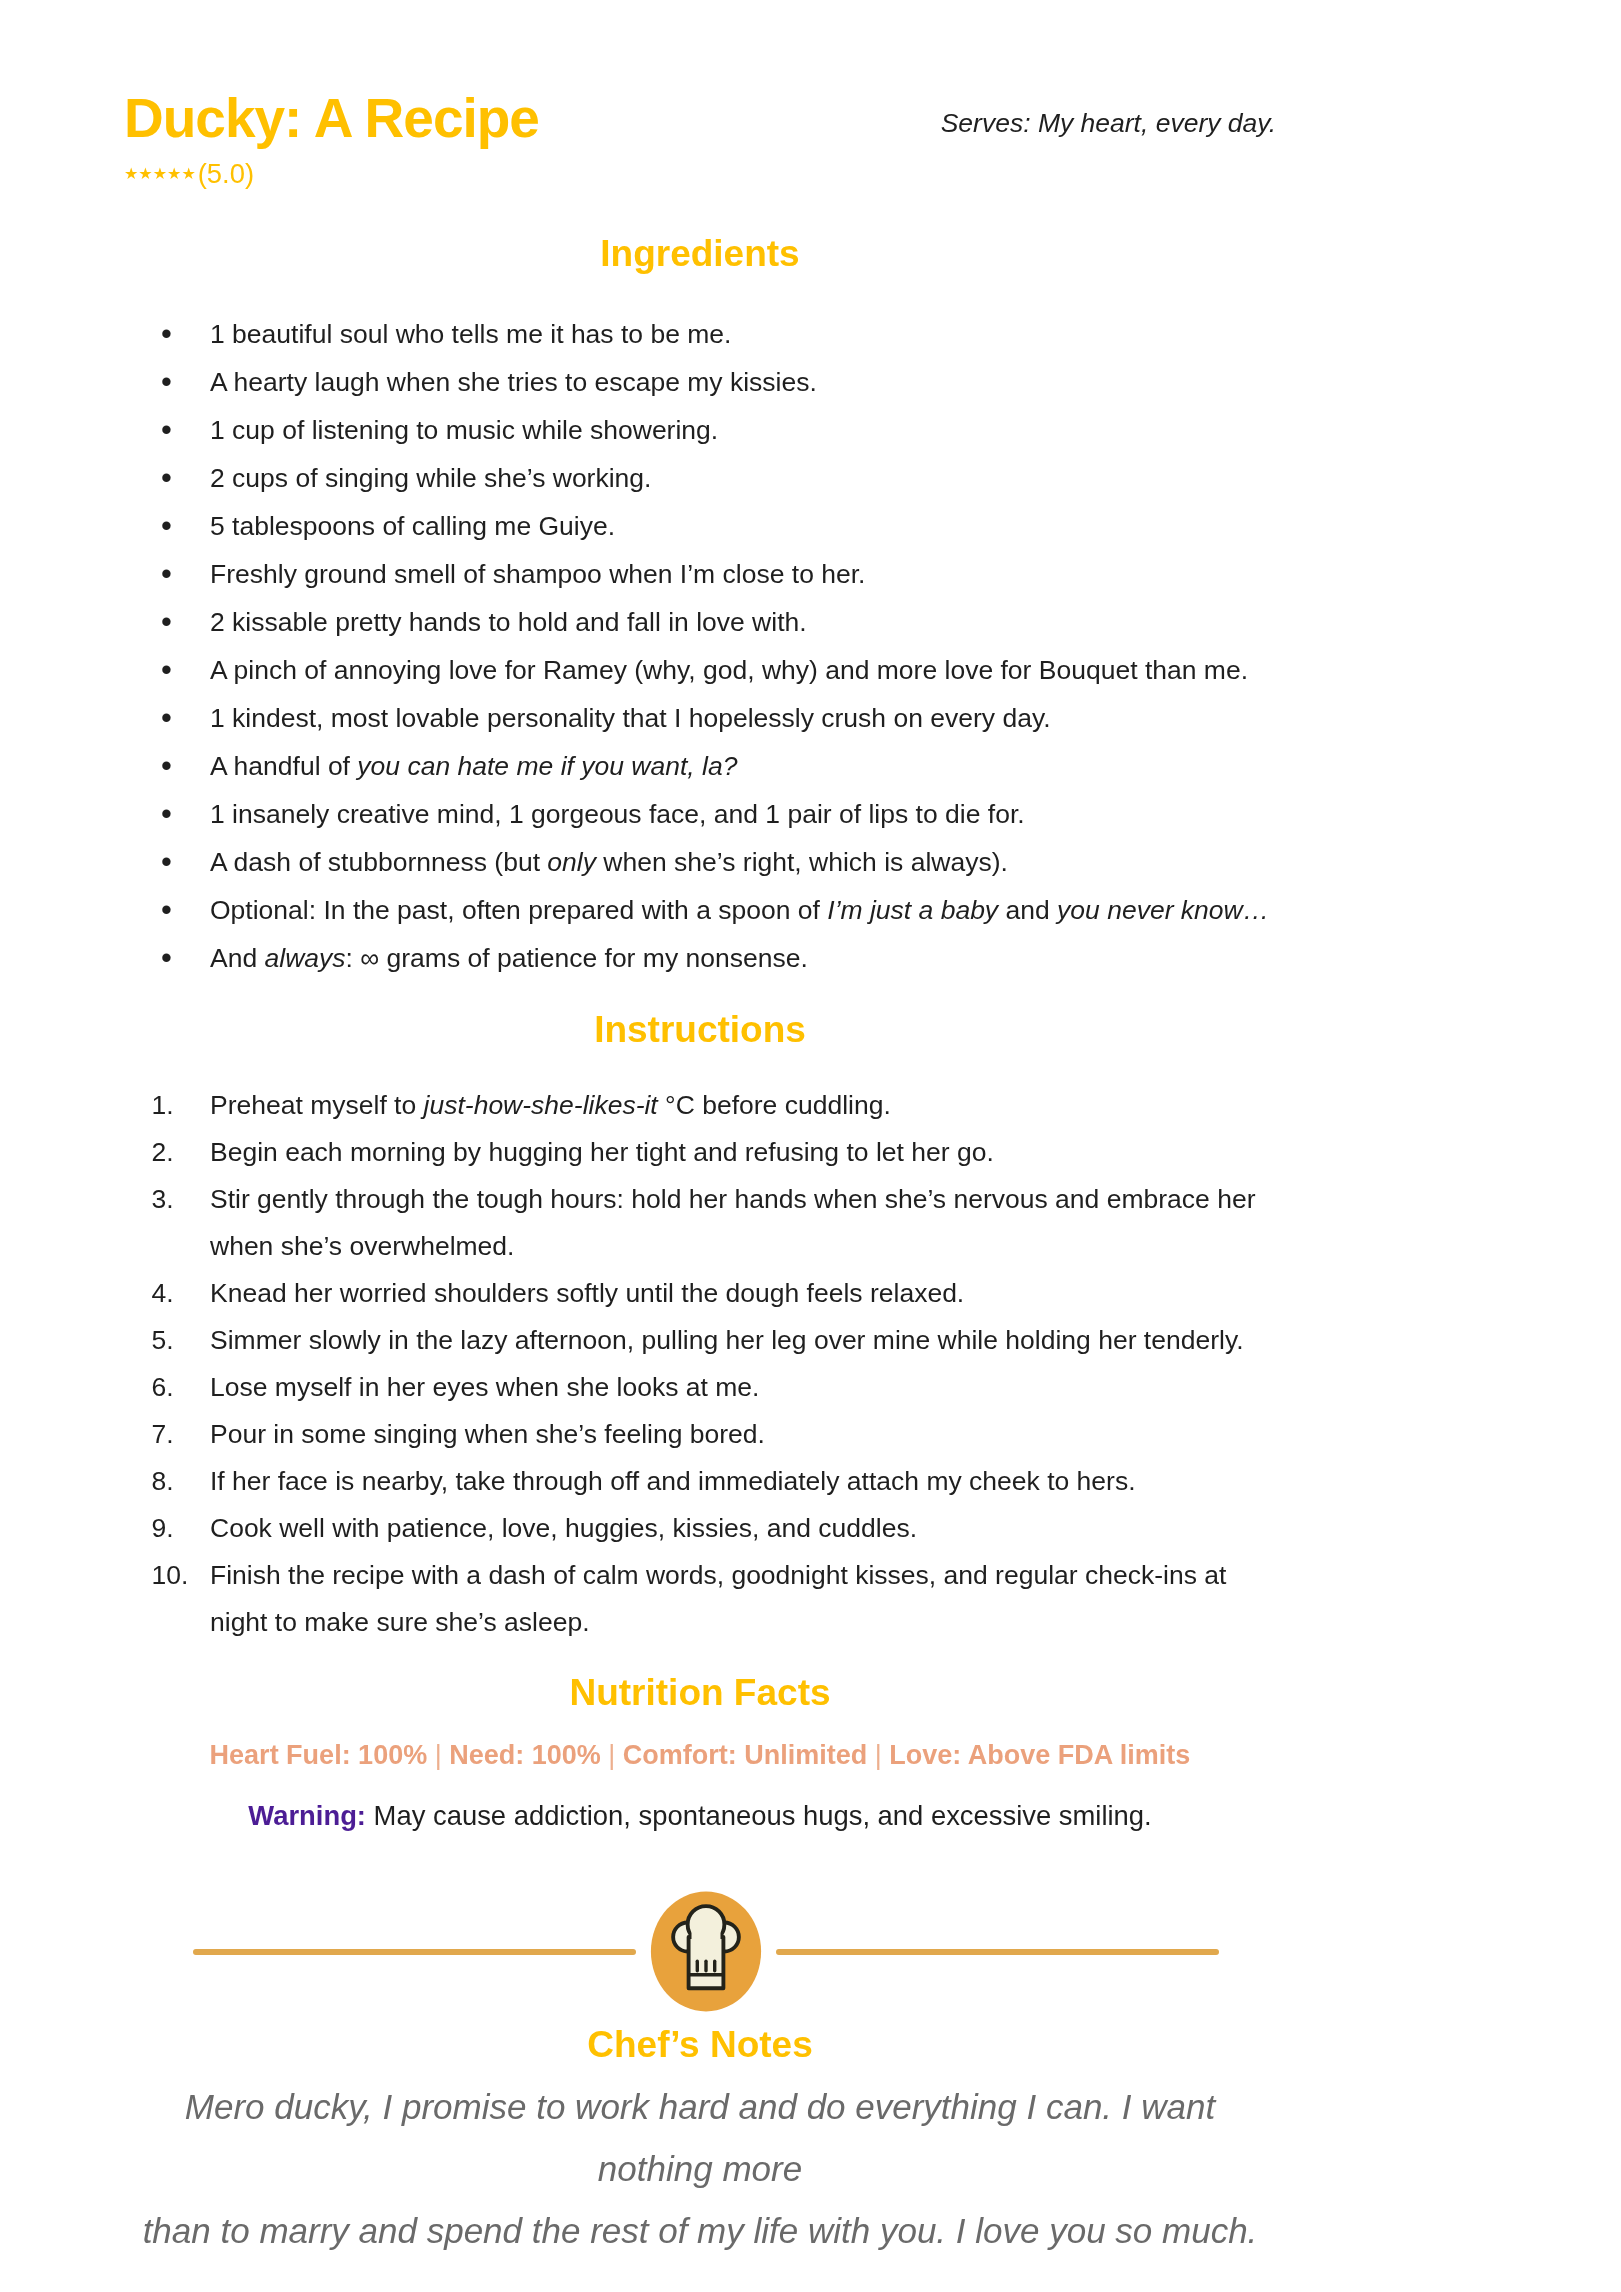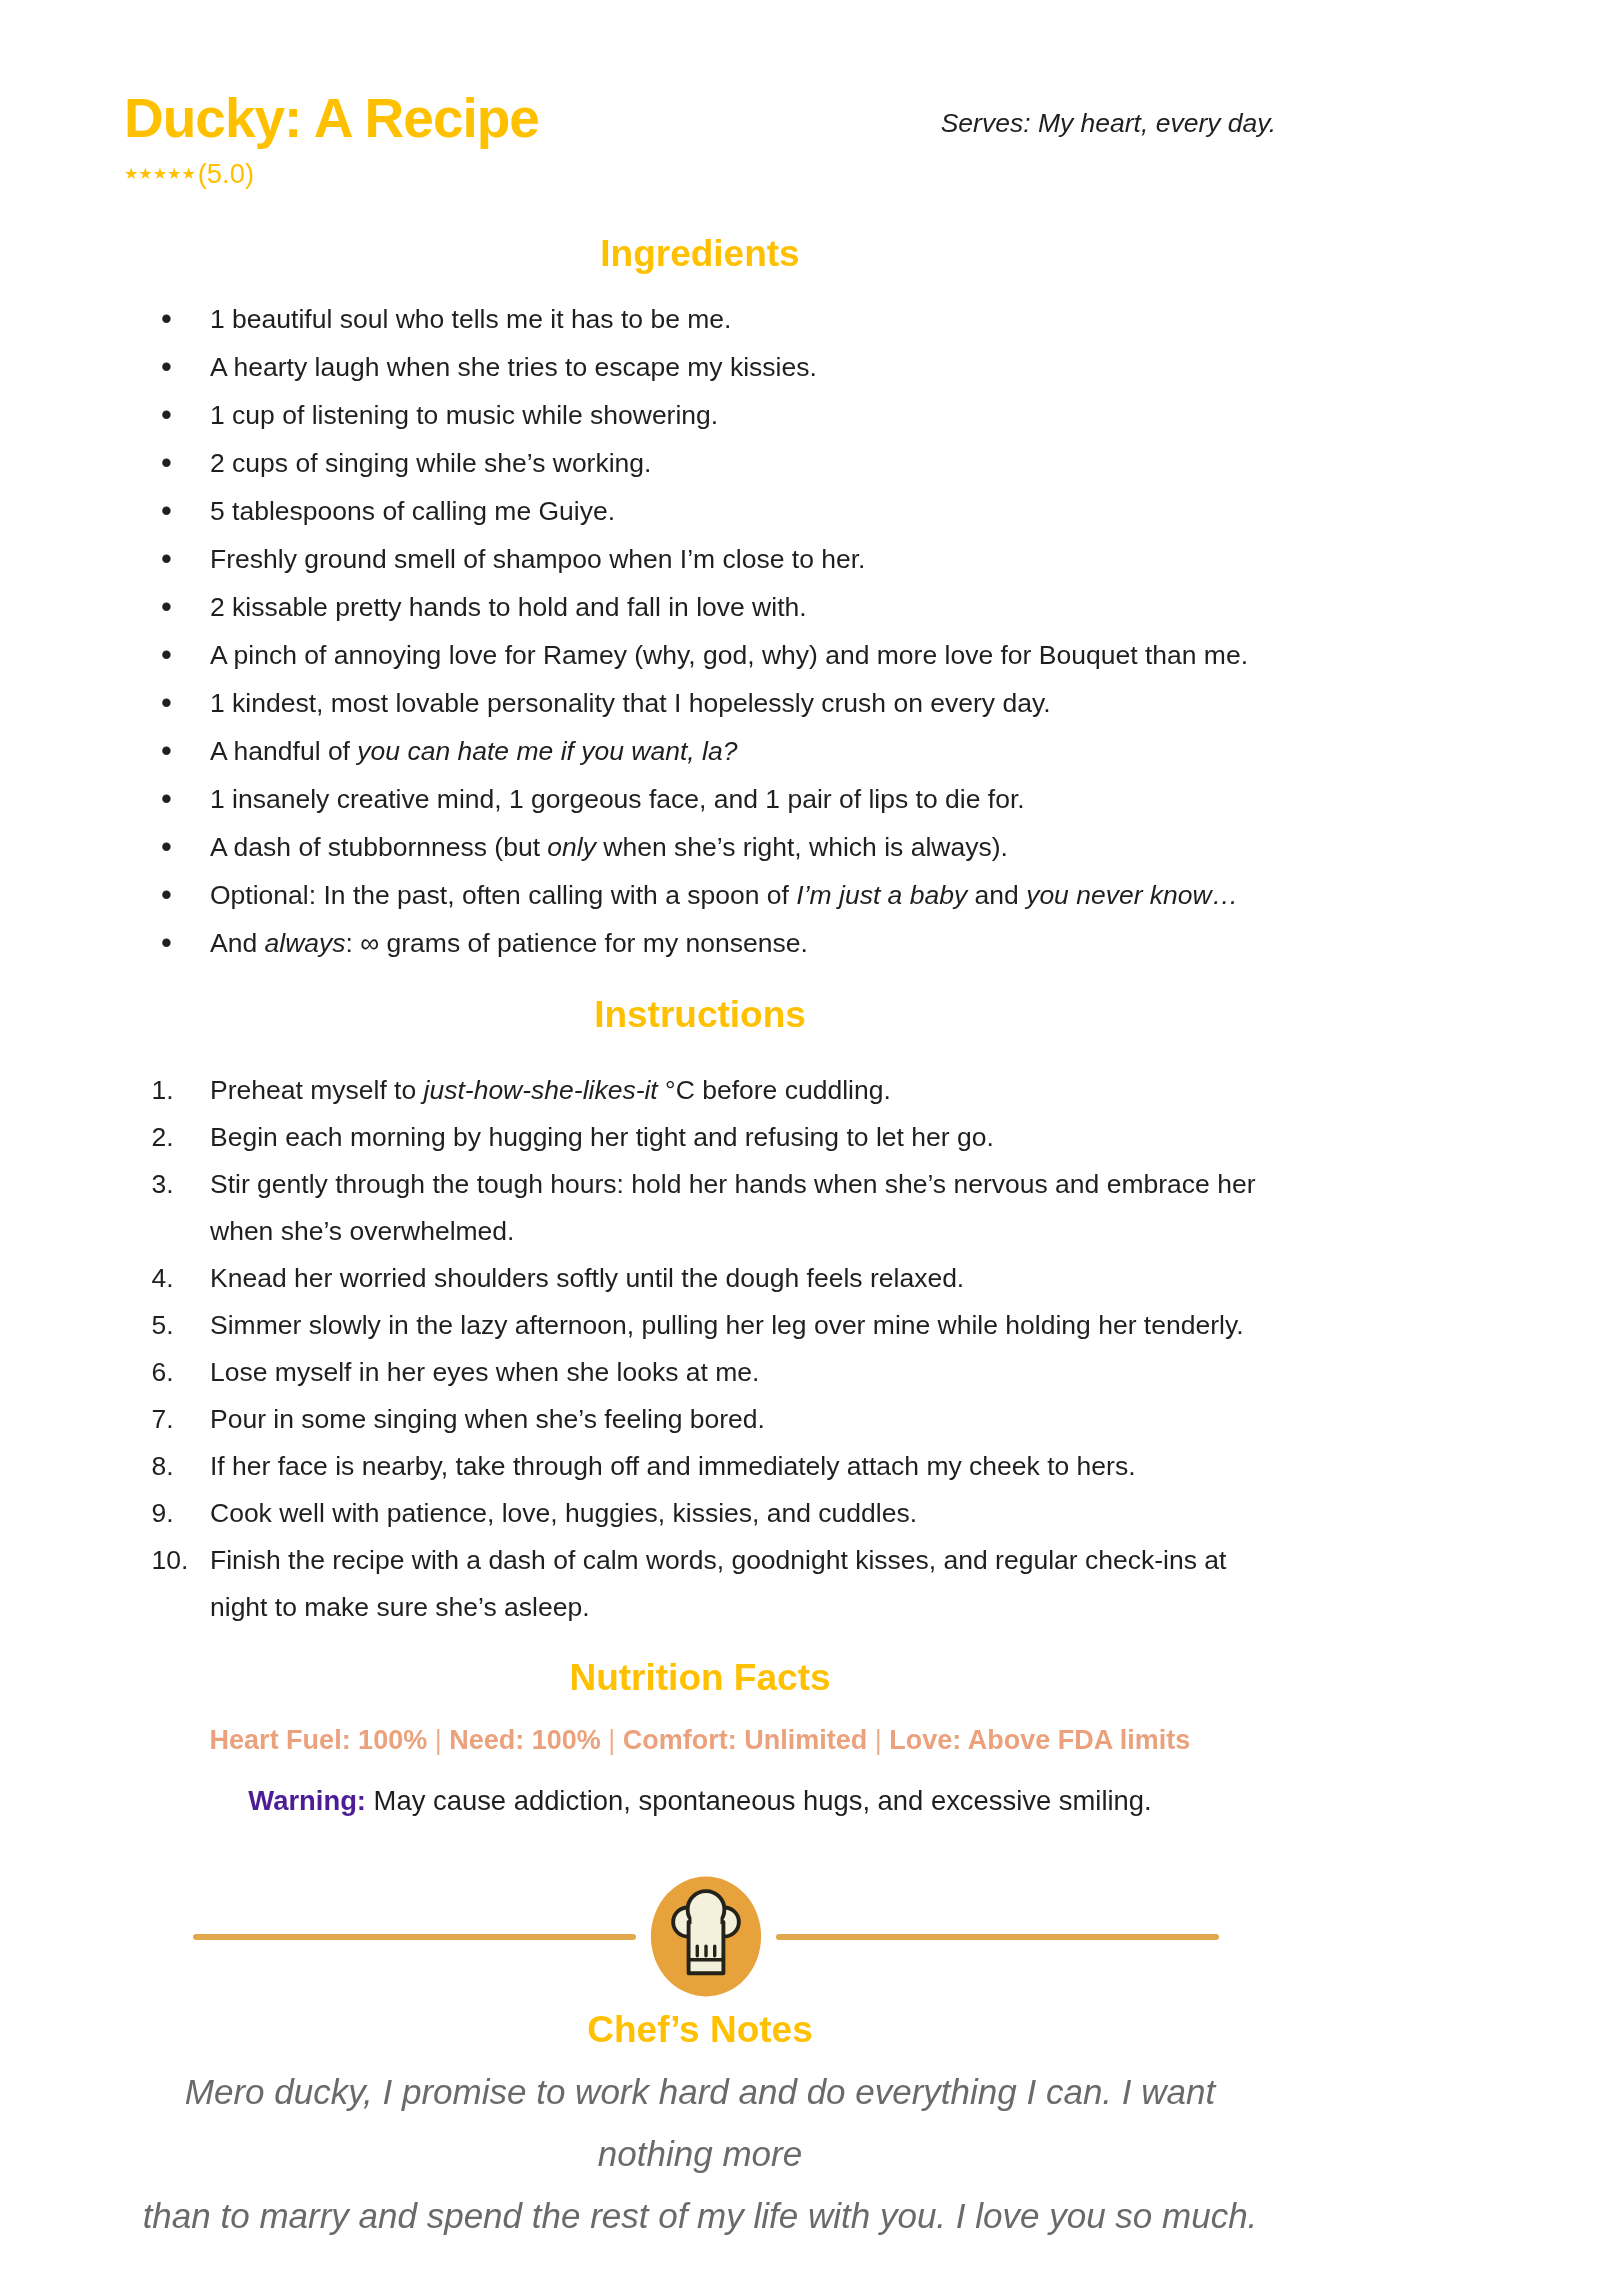--- a/index.html
+++ b/index.html
@@ -46,21 +46,21 @@
 
   
   h2 {
     font-size: 37px;
     line-height: 43px;
     font-weight: 700;
     color: #FFC000;
     text-align: center;
     margin: 0;
   }
-  .h-ingredients { margin: 37px 0 20px; }
+  .h-ingredients { margin: 37px 0 35px; }
   .h-instructions { margin: 25.5px 0 31px; }
   .h-nutrition { margin: 25.5px 0 0; }
   .h-chefs { margin: 7.8px 0 9.8px; }
 
   
   ul.ing, ol.ins { margin: 0; padding: 0; list-style: none; }
   ul.ing li, ol.ins li {
     position: relative;
     padding-left: 86px;
     font-size: 26.5px;
@@ -147,21 +147,21 @@
       <li><span>1 cup of listening to music while showering.</span></li>
       <li><span>2 cups of singing while she’s working.</span></li>
       <li><span>5 tablespoons of calling me Guiye.</span></li>
       <li><span>Freshly ground smell of shampoo when I’m close to her.</span></li>
       <li><span>2 kissable pretty hands to hold and fall in love with.</span></li>
       <li><span>A pinch of annoying love for Ramey (why, god, why) and more love for Bouquet than me.</span></li>
       <li><span>1 kindest, most lovable personality that I hopelessly crush on every day.</span></li>
       <li><span>A handful of </span><span class="it">you can hate me if you want, la?</span></li>
       <li><span>1 insanely creative mind, 1 gorgeous face, and 1 pair of lips to die for.</span></li>
       <li><span>A dash of stubbornness (but </span><span class="it">only</span><span> when she’s right, which is always).</span></li>
-      <li><span>Optional: In the past, often calling with a spoon of </span><span class="it">I’m just a baby</span><span> and </span><span class="it">you never know…</span></li>
+      <li><span>Optional: In the past, often prepared with a spoon of </span><span class="it">I’m just a baby</span><span> and </span><span class="it">you never know…</span></li>
       <li><span>And </span><span class="it">always</span><span>: ∞ grams of patience for my nonsense.</span></li>
     </ul>
 
   <h2 class="h-instructions">Instructions</h2>
   <ol class="ins">
       <li><span>Preheat myself to </span><span class="it">just-how-she-likes-it</span><span> °C before cuddling.</span></li>
       <li><span>Begin each morning by hugging her tight and refusing to let her go.</span></li>
       <li><span>Stir gently through the tough hours: hold her hands when she’s nervous and embrace her
 when she’s overwhelmed.</span></li>
       <li><span>Knead her worried shoulders softly until the dough feels relaxed.</span></li>

